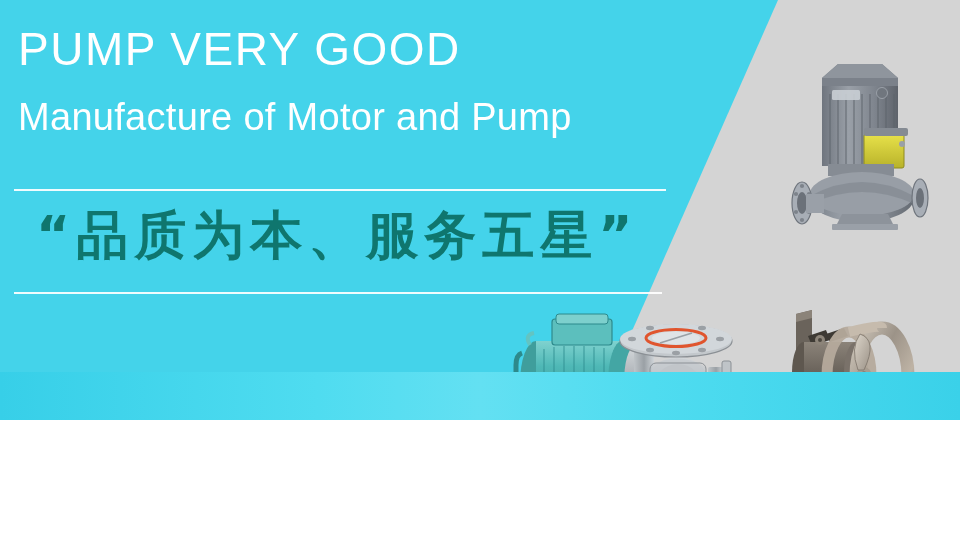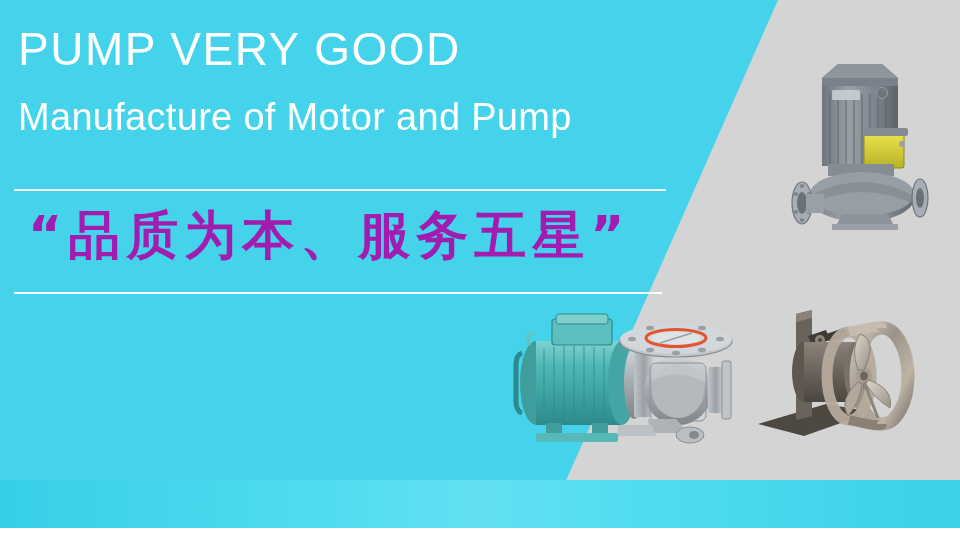--- a/index.html
+++ b/index.html
@@ -6,21 +6,21 @@
   * { margin:0; padding:0; box-sizing:border-box; }
   html,body{ background:#ffffff; }
   body{
     font-family:"Liberation Sans","DejaVu Sans",sans-serif;
     -webkit-font-smoothing:antialiased;
   }
 
   .banner{
     position:relative;
     width:960px;
-    height:528px;
+    height:420px;
     overflow:hidden;
     background:#d4d4d4;
     padding-left:11px;
   }
 
   
   .bg-gray{
     position:absolute;
     inset:0;
     background:#d4d4d4;
@@ -77,26 +77,26 @@
     left:14px;
     height:2px;
     background:#ffffff;
     opacity:.92;
   }
   .rule-top{ top:189px; width:652px; }
   .rule-bottom{ top:292px; width:648px; }
 
   .slogan{
     position:absolute;
-    left:28px; top:200px;
+    left:36px; top:200px;
     font-size:52px;
     line-height:1.35;
     font-weight:600;
     letter-spacing:6px;
-    color:#a21caf;
+    color:#0f766e;
     white-space:nowrap;
     font-family:"DejaVu Sans","Liberation Sans",sans-serif;
   }
 
   
   .product{ position:absolute; }
   .product svg{ display:block; }
 
   .prod-inline-pump{ left:770px; top:48px;  width:180px; height:185px; }
   .prod-motor-pump { left:500px; top:305px; width:250px; height:160px; }

